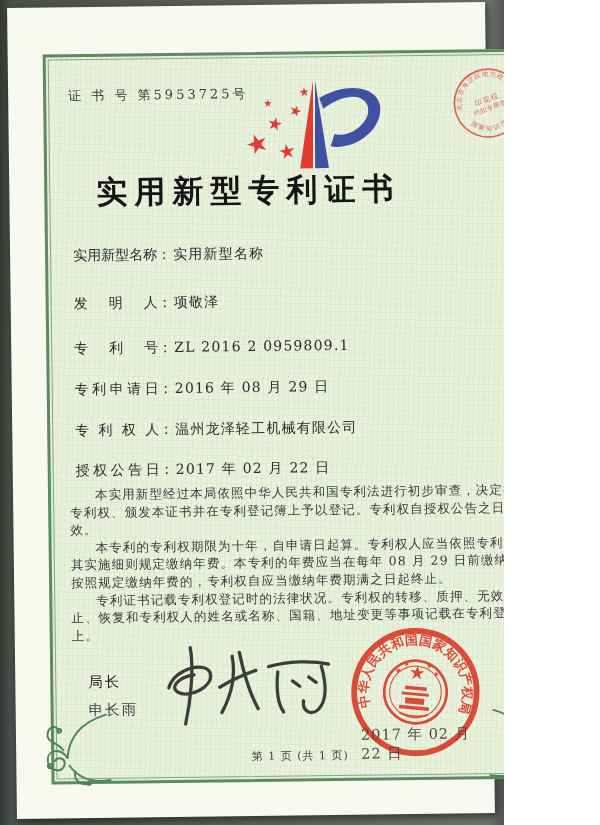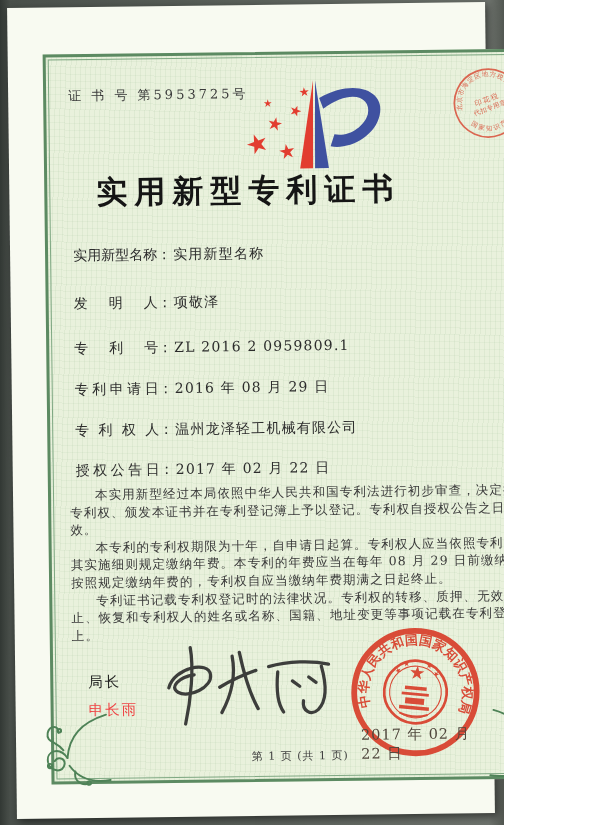--- a/index.html
+++ b/index.html
@@ -38,21 +38,21 @@
   .fcolon{display:inline-block;vertical-align:top;}
   .fvalue{display:inline-block;letter-spacing:1.2px;vertical-align:top;margin-left:2px;}
   .r1{top:240px}.r2{top:288px}.r3{top:333px}.r4{top:374px}.r5{top:415px}.r6{top:455px}
   .body{
     position:absolute;left:57px;top:479px;width:468px;
     font-size:12.5px;line-height:17.6px;color:#3a3a3a;letter-spacing:1.1px;
   }
   .body p{margin:0;text-indent:2em;}
   .director-title{position:absolute;left:73px;top:666px;font-size:14.5px;color:#222;
     font-family:"DejaVu Sans","Liberation Sans",sans-serif;letter-spacing:2px;}
-  .director-name{position:absolute;left:73px;top:694px;font-size:14.5px;color:#ef4444;
+  .director-name{position:absolute;left:73px;top:694px;font-size:14.5px;color:#404040;
     font-family:"DejaVu Sans","Liberation Sans",sans-serif;letter-spacing:2px;}
   .signature{position:absolute;left:128px;top:634px;width:200px;height:92px;}
   .office-seal{position:absolute;left:332px;top:621px;width:136px;height:136px;transform:rotate(6deg);opacity:.93;}
   .seal-date{position:absolute;left:345px;top:722px;font-size:14.5px;color:#4f463c;letter-spacing:1px;z-index:5;}
   .footer-page{position:absolute;left:35px;width:498px;top:744px;text-align:center;font-size:11px;color:#3f3f3f;letter-spacing:1px;}
   .tax-stamp{position:absolute;left:444px;top:65px;width:72px;height:72px;transform:rotate(-20deg);opacity:.85;}
   .flourish{position:absolute;width:78px;height:78px;z-index:2;}
   .flourish.bl{left:22px;top:702px;}
   .flourish.br{left:468px;top:702px;transform:scale(-1,1);}
 </style>

